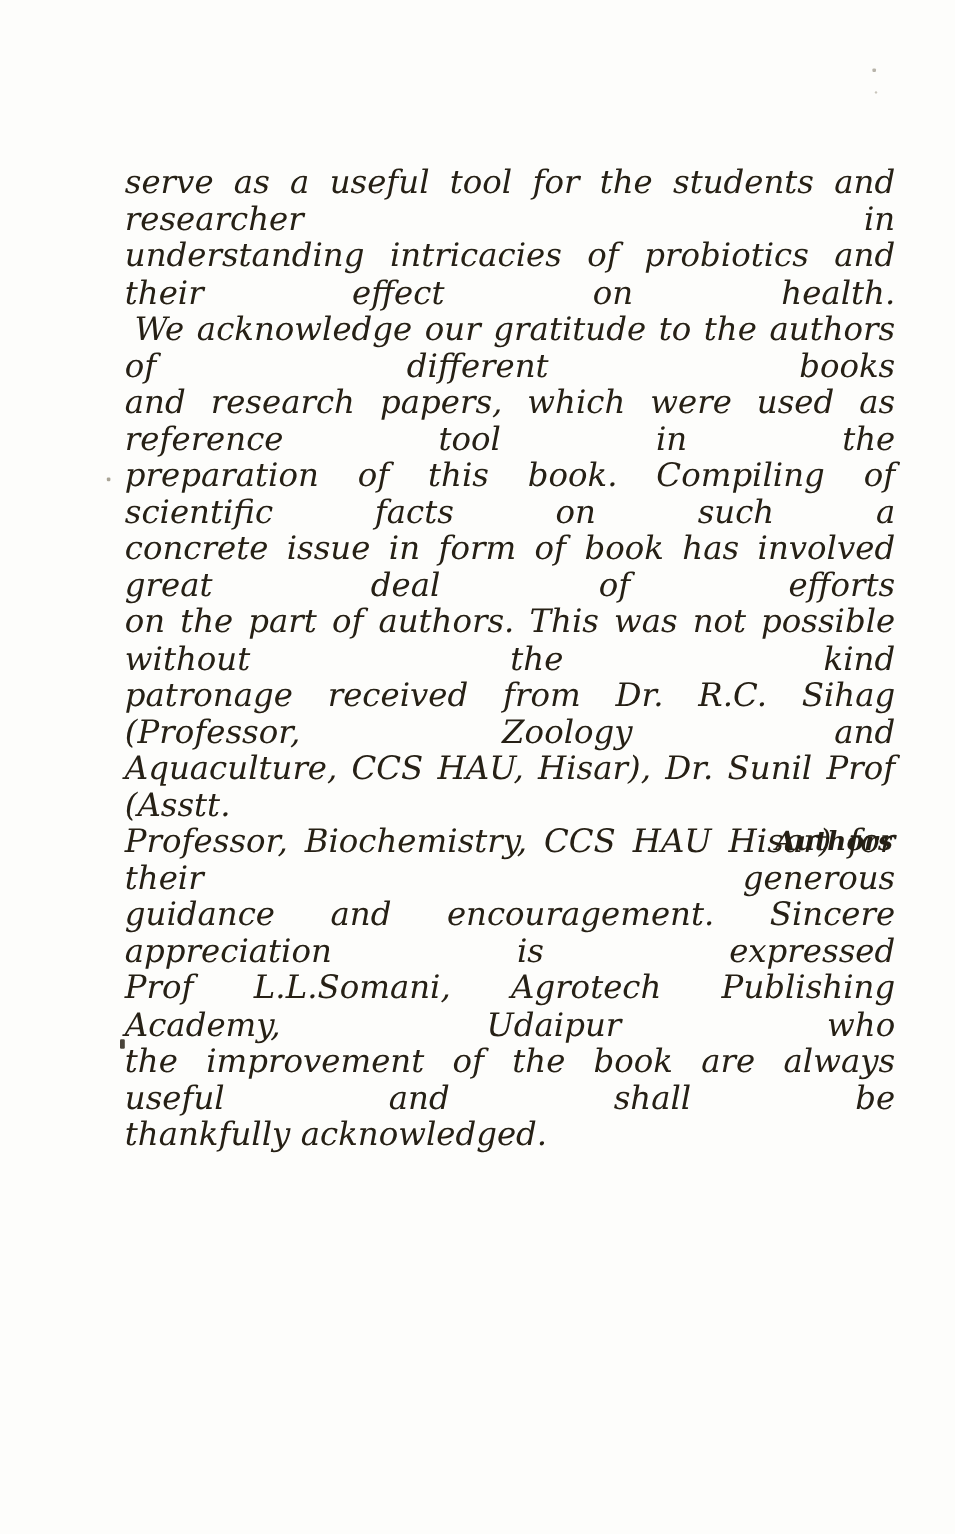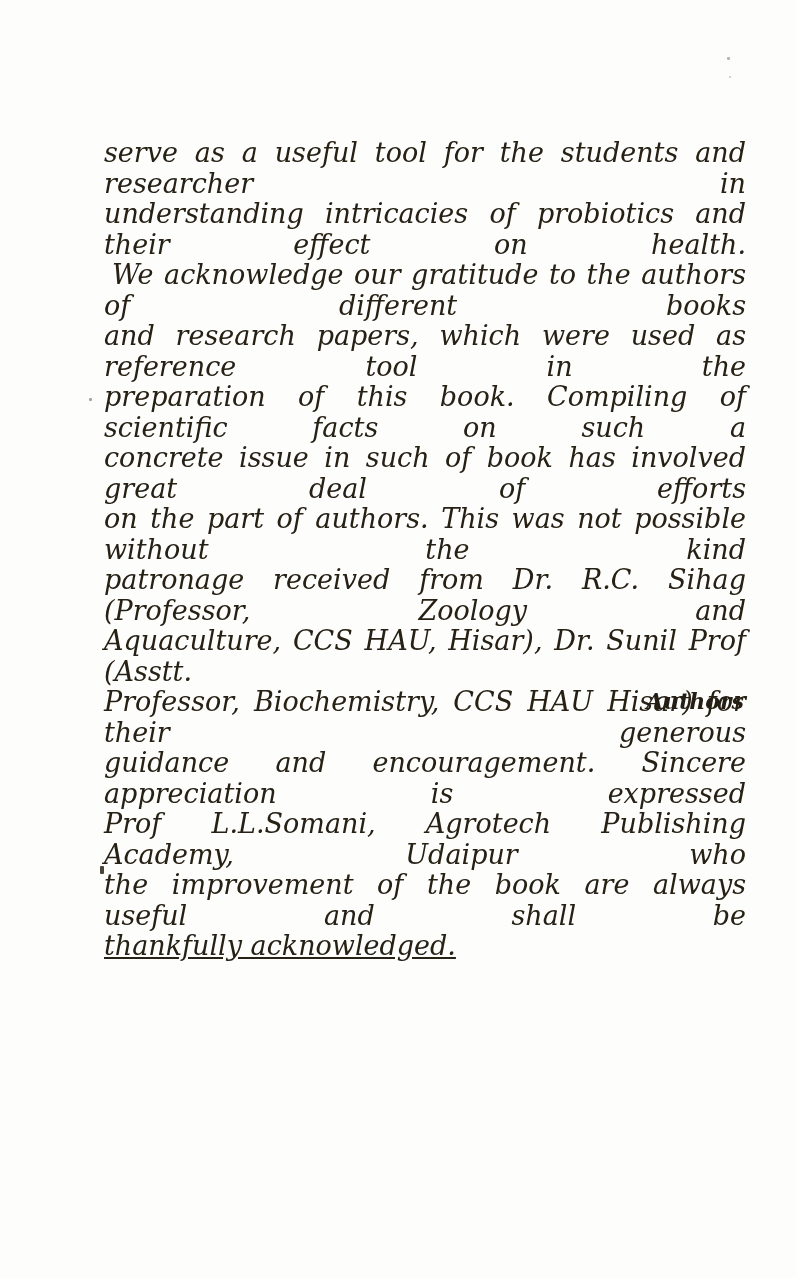--- a/index.html
+++ b/index.html
@@ -34,21 +34,20 @@
     text-align: justify;
     text-align-last: justify;
     white-space: normal;
   }
   .text-block p.line.indent {
     text-indent: 8px;
   }
   .text-block p.line.para-end {
     text-align: center;
     text-align-last: left;
-    text-decoration: underline;
   }
   .signature {
     position: absolute;
     left: 104px;
     top: 687px;
     width: 642px;
     text-align: right;
     color: #241e14;
     font-style: italic;
     font-weight: 600;
@@ -70,21 +69,21 @@
 <body>
 
 <div class="scan-page">
 
   <div class="text-block">
     <p class="line">serve as a useful tool for the students and researcher in</p>
     <p class="line">understanding intricacies of probiotics and their effect on health.</p>
     <p class="line indent">We acknowledge our gratitude to the authors of different books</p>
     <p class="line">and research papers, which were used as reference tool in the</p>
     <p class="line">preparation of this book. Compiling of scientific facts on such a</p>
-    <p class="line">concrete issue in such of book has involved great deal of efforts</p>
+    <p class="line">concrete issue in form of book has involved great deal of efforts</p>
     <p class="line">on the part of authors. This was not possible without the kind</p>
     <p class="line">patronage received from Dr. R.C. Sihag (Professor, Zoology and</p>
     <p class="line">Aquaculture, CCS HAU, Hisar), Dr. Sunil Prof (Asstt.</p>
     <p class="line">Professor, Biochemistry, CCS HAU Hisar) for their generous</p>
     <p class="line">guidance and encouragement. Sincere appreciation is expressed</p>
     <p class="line">Prof L.L.Somani, Agrotech Publishing Academy, Udaipur who</p>
     <p class="line">the improvement of the book are always useful and shall be</p>
     <p class="line para-end">thankfully acknowledged.</p>
   </div>
 

